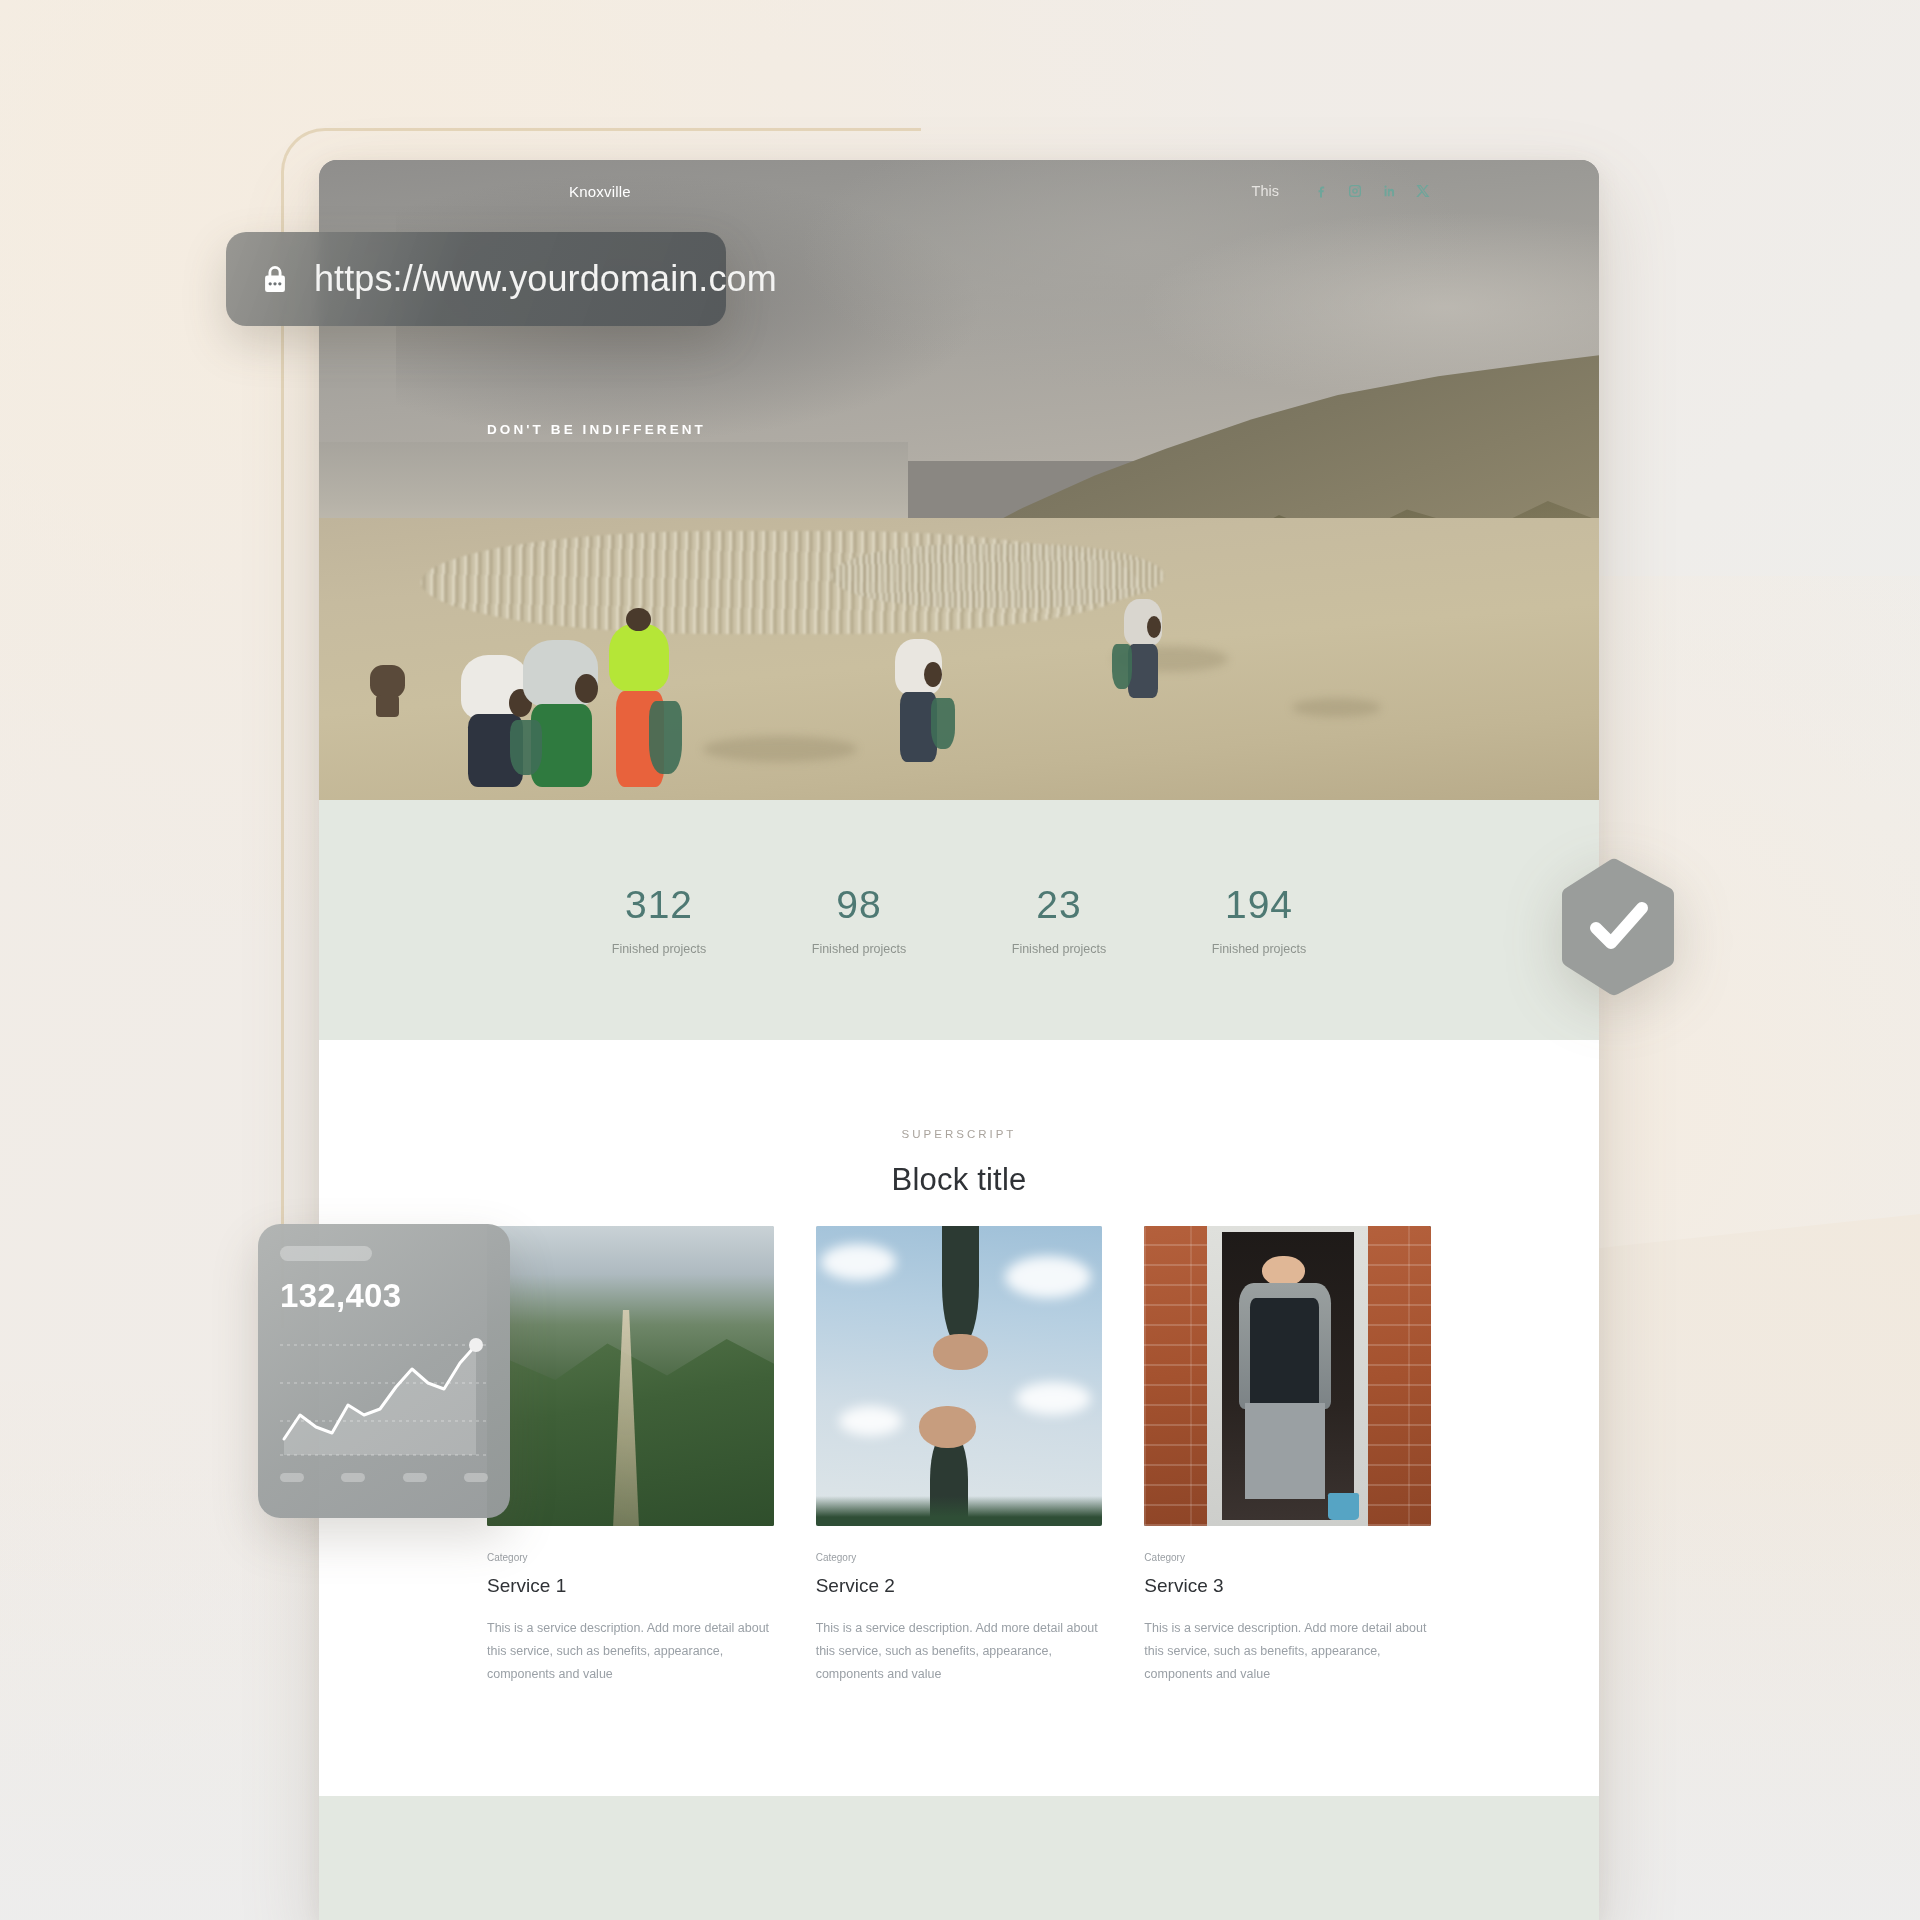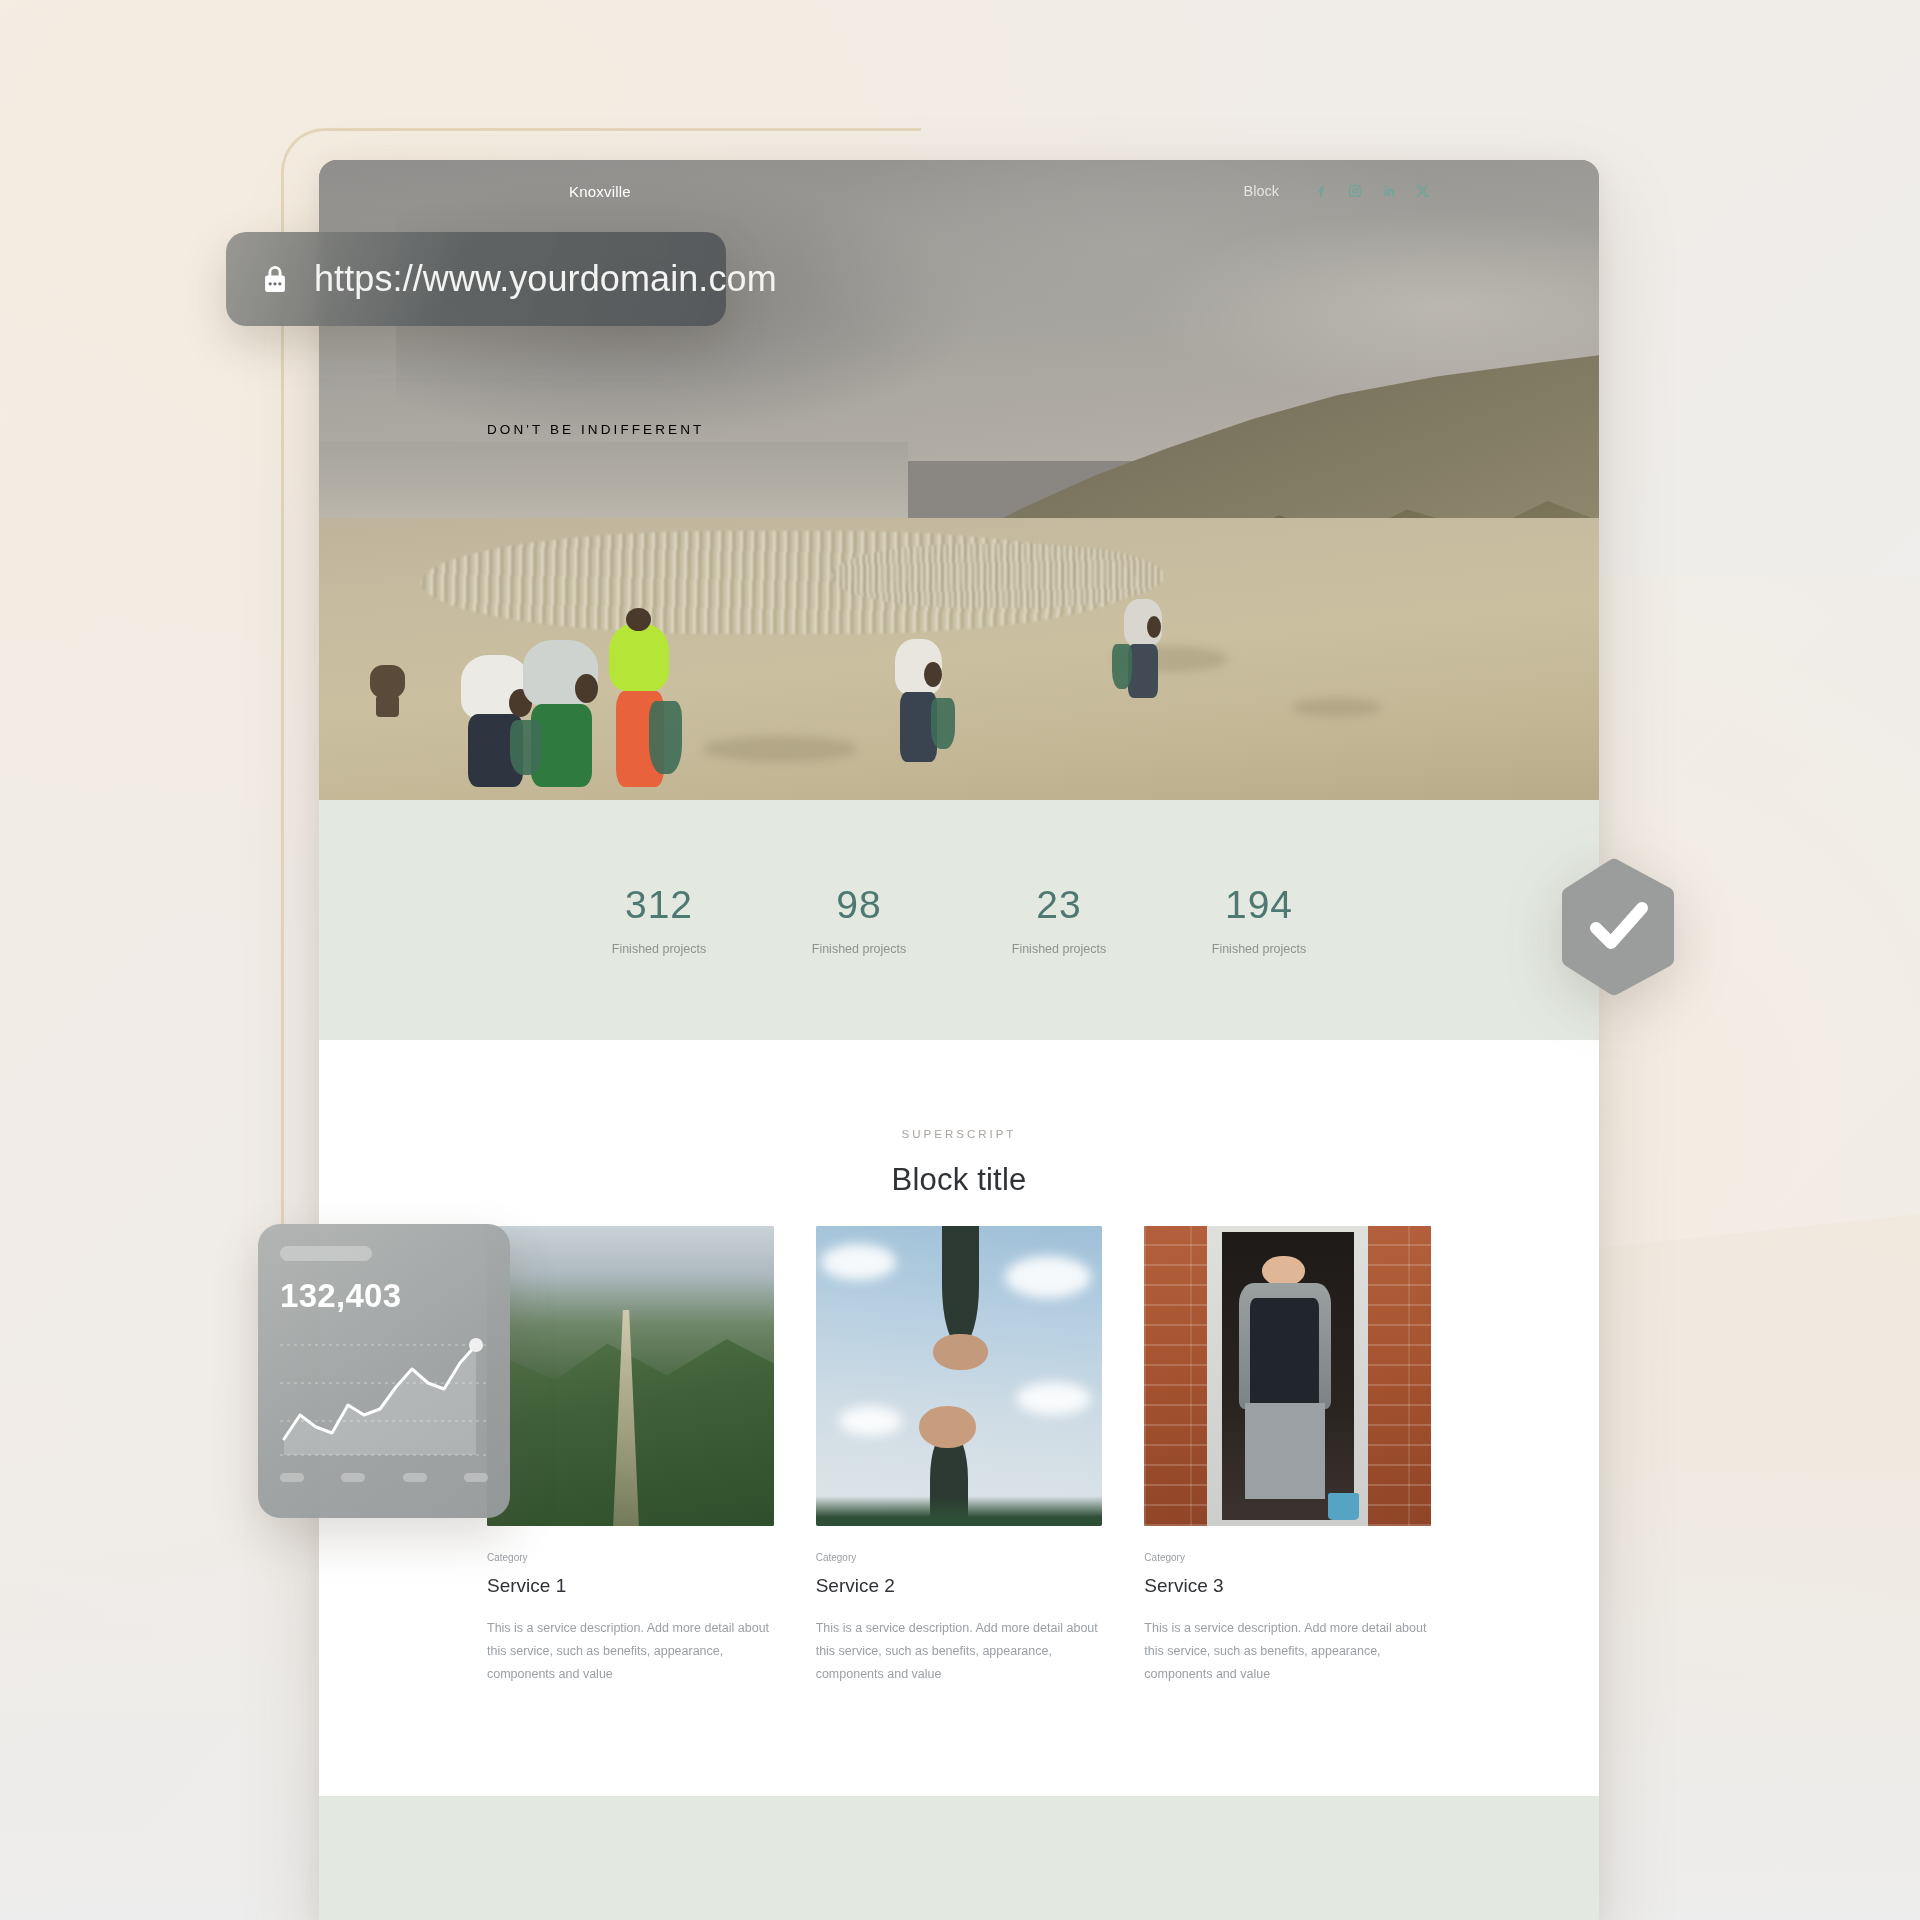--- a/index.html
+++ b/index.html
@@ -125,22 +125,22 @@
     filter:blur(4px);
   }
   .fig { position:absolute; }
   .fig .torso { position:absolute; border-radius:40% 40% 30% 30%; }
   .fig .legs  { position:absolute; border-radius:18%; }
   .fig .head  { position:absolute; border-radius:50%; background:#4a3a2c; }
   .fig .bag   { position:absolute; border-radius:22% 22% 40% 40%; background:#3f6e57; opacity:.9; }
 
   .hero-text { position:absolute; left:168px; top:262px; z-index:4; }
   .hero-kicker {
-    font-size:13.5px; letter-spacing:3.1px; color:#000000;
-    font-weight:400; text-transform:uppercase; margin-bottom:26px;
+    font-size:13.5px; letter-spacing:3.1px; color:#ffffff;
+    font-weight:700; text-transform:uppercase; margin-bottom:26px;
   }
   .hero-title {
     font-size:47px; line-height:1.27; color:#fff; font-weight:300;
     letter-spacing:.1px;
   }
 
   
   .site-nav {
     position:absolute; left:0; top:0; width:100%; height:62px; z-index:6;
     display:flex; align-items:center; justify-content:space-between;
@@ -384,21 +384,21 @@
       </div>
       <div class="fig" style="left:4%;top:78%;width:3%;height:9%;">
         <div class="torso" style="left:0;top:10%;width:90%;height:58%;background:#5a4a3a;border-radius:38%;"></div>
         <div class="legs" style="left:14%;top:62%;width:62%;height:38%;background:#5a4a3a;"></div>
       </div>
     </div>
 
     <nav class="site-nav">
       <div class="brand">Knoxville</div>
       <div class="nav-right">
-        <a class="nav-link">Block</a>
+        <a class="nav-link">This</a>
         <div class="socials">
           <span class="soc">
             <svg viewBox="0 0 24 24">
                 <path d="M14.5 8.2h2.2V5.4h-2.6c-2.3 0-3.6 1.4-3.6 3.6v1.8H8.3v2.9h2.2v7.9h3V13.7h2.3l.4-2.9h-2.7V9.4c0-.8.3-1.2 1-1.2z"></path>
               </svg>
           </span>
           <span class="soc">
             <svg viewBox="0 0 24 24">
                 <path d="M8 3h8a5 5 0 0 1 5 5v8a5 5 0 0 1-5 5H8a5 5 0 0 1-5-5V8a5 5 0 0 1 5-5zm0 2a3 3 0 0 0-3 3v8a3 3 0 0 0 3 3h8a3 3 0 0 0 3-3V8a3 3 0 0 0-3-3H8zm4 2.8A4.2 4.2 0 1 1 7.8 12 4.2 4.2 0 0 1 12 7.8zm0 2A2.2 2.2 0 1 0 14.2 12 2.2 2.2 0 0 0 12 9.8zm4.6-3.3a1 1 0 1 1-1 1 1 1 0 0 1 1-1z"></path>
               </svg>

